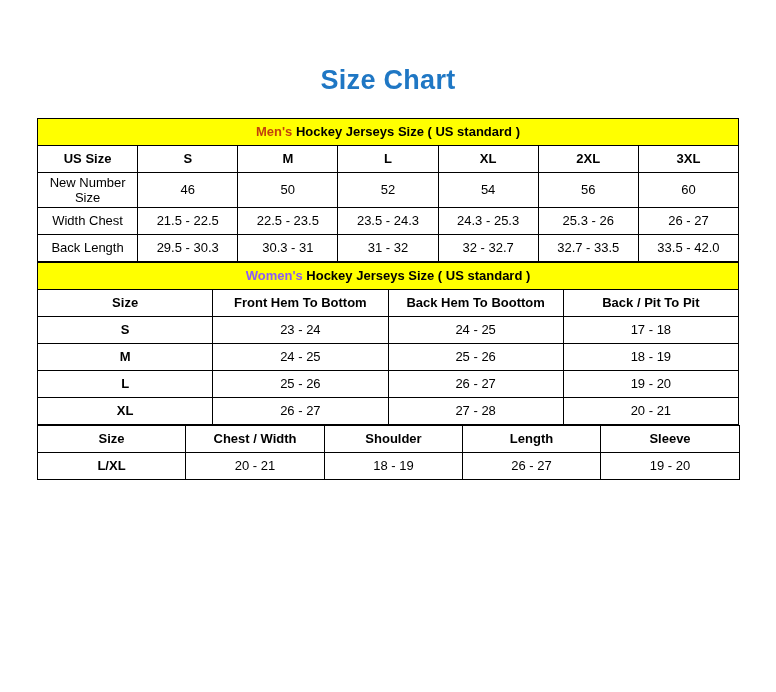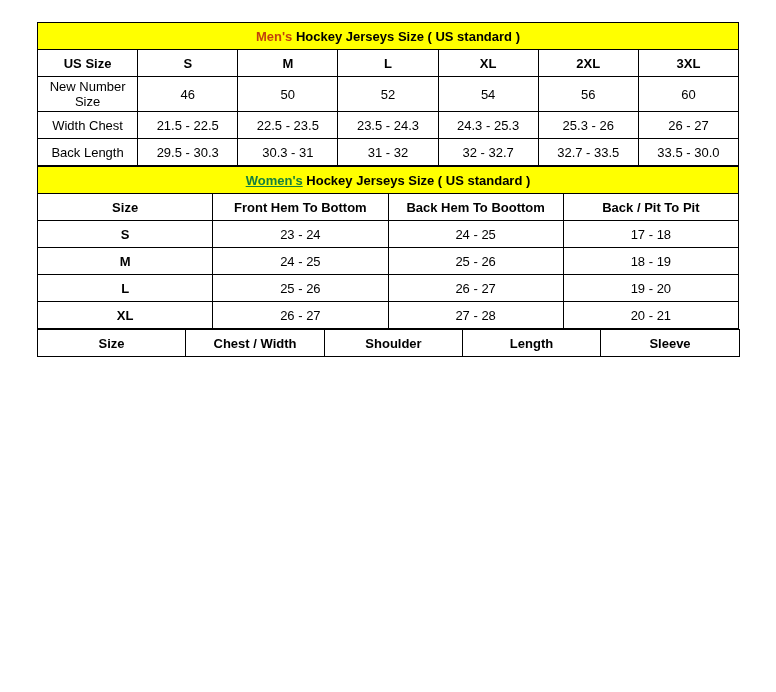--- a/index.html
+++ b/index.html
@@ -47,37 +47,38 @@
     padding: 2px 2px;
     box-sizing: border-box;
   }
   td.section-header {
     background: #ffff00;
     font-weight: bold;
     font-size: 14.5px;
     height: 30px;
   }
   td.section-header .accent-men { color: #c2410c; }
-  td.section-header .accent-women { color: #15803d; text-decoration: underline; }
+  td.section-header .accent-women { color: #8b5cf6; }
   td.section-header .accent-youth { color: #cc0000; }
   td.col-head {
     font-weight: bold;
   }
   td.row-head {
     font-weight: normal;
   }
   td.row-head-bold {
     font-weight: bold;
   }
 </style>
 </head>
 <body>
 
 <div class="page">
 
+  <div class="title">Size Chart</div>
 
   <div class="chart-wrap">
 
     <table class="size-table">
       <tbody>
         <tr>
           <td class="section-header" colspan="7">
             <span class="accent-men">Men's</span><span> Hockey Jerseys Size ( US standard )</span>
           </td>
         </tr>
@@ -108,21 +109,21 @@
           <td>25.3 - 26</td>
           <td>26 - 27</td>
         </tr>
         <tr>
           <td class="row-head">Back Length</td>
           <td>29.5 - 30.3</td>
           <td>30.3 - 31</td>
           <td>31 - 32</td>
           <td>32 - 32.7</td>
           <td>32.7 - 33.5</td>
-          <td>33.5 - 30.0</td>
+          <td>33.5 - 42.0</td>
         </tr>
       </tbody>
     </table>
 
     <table class="size-table">
       <tbody>
         <tr>
           <td class="section-header" colspan="4">
             <span class="accent-women">Women's</span><span> Hockey Jerseys Size ( US standard )</span>
           </td>
@@ -162,17 +163,24 @@
 
     <table class="size-table">
       <tbody>
         <tr>
           <td class="col-head" style="width:148px">Size</td>
           <td class="col-head" style="width:139px">Chest / Width</td>
           <td class="col-head" style="width:138px">Shoulder</td>
           <td class="col-head" style="width:138px">Length</td>
           <td class="col-head" style="width:139px">Sleeve</td>
         </tr>
+        <tr>
+          <td class="row-head-bold">L/XL</td>
+          <td>20 - 21</td>
+          <td>18 - 19</td>
+          <td>26 - 27</td>
+          <td>19 - 20</td>
+        </tr>
       </tbody>
     </table>
 
   </div>
 </div>
 
 </body></html>

